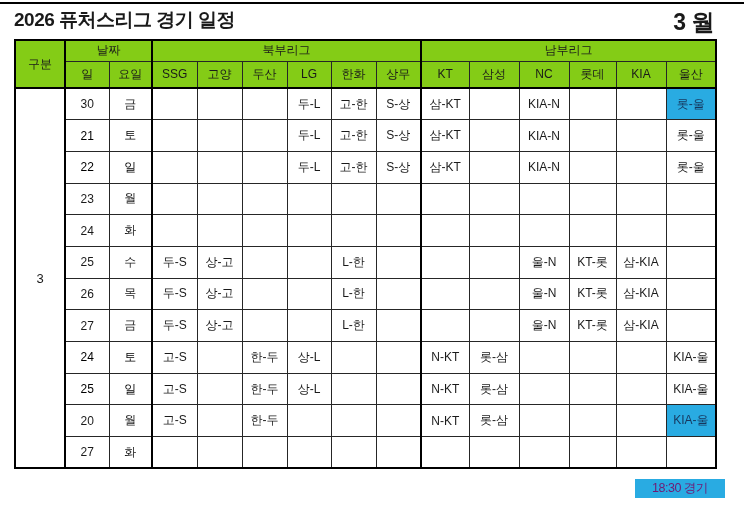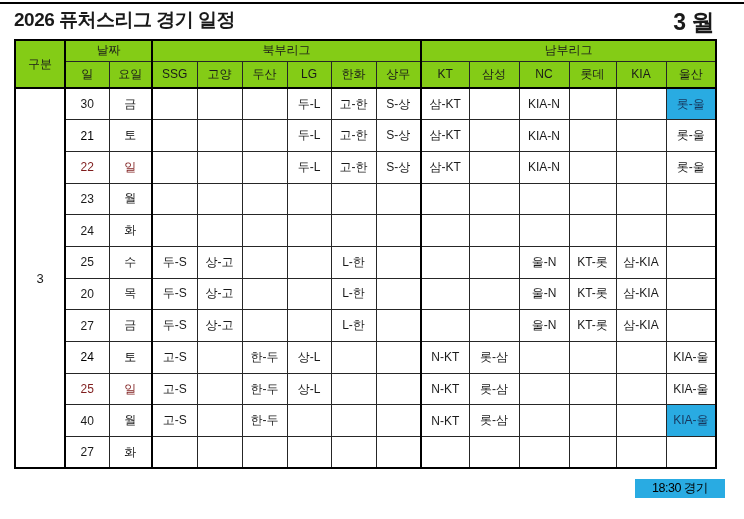--- a/index.html
+++ b/index.html
@@ -25,25 +25,25 @@
     font-size:12px;white-space:nowrap;overflow:hidden;font-weight:normal;
   }
   .sched thead th{background:#84cc16;color:#1a1a1a;margin-top:16px;}
   .sched thead tr.grp{height:21px;}
   .sched thead tr.sub{height:27px;}
   .sched tbody tr{height:31.7px;background:#fff;}
   .br2{border-right:2px solid #000 !important;}
   .bb2{border-bottom:2px solid #000 !important;}
   td.month-cell{font-size:13px;}
   .sat{color:#000000;}
-  .sun{color:#7f1d1d;}
+  .sun{color:#000000;}
   td.hl{background:#29abe2;color:#17375e;}
   .footer-badge{
     position:absolute;left:635px;top:479px;width:90px;height:19px;
-    background:#29abe2;color:#000000;font-size:12.5px;
+    background:#29abe2;color:#701a75;font-size:12.5px;
     display:flex;align-items:center;justify-content:center;letter-spacing:-0.5px;
   }
 </style>
 </head>
 <body>
 
 <div class="topline"></div>
 
 <div class="titlebar">
   <span class="page-title">2026 퓨처스리그 경기 일정</span>
@@ -184,21 +184,21 @@
         <td class="">L-한</td>
         <td class="br2"></td>
         <td class=""></td>
         <td class=""></td>
         <td class="">울-N</td>
         <td class="">KT-롯</td>
         <td class="">삼-KIA</td>
         <td class=""></td>
       </tr>
       <tr>
-        <td class="">20</td>
+        <td class="">26</td>
         <td class="br2">목</td>
         <td class="">두-S</td>
         <td class="">상-고</td>
         <td class=""></td>
         <td class=""></td>
         <td class="">L-한</td>
         <td class="br2"></td>
         <td class=""></td>
         <td class=""></td>
         <td class="">울-N</td>
@@ -248,21 +248,21 @@
         <td class=""></td>
         <td class="br2"></td>
         <td class="">N-KT</td>
         <td class="">롯-삼</td>
         <td class=""></td>
         <td class=""></td>
         <td class=""></td>
         <td class="">KIA-울</td>
       </tr>
       <tr>
-        <td class="">40</td>
+        <td class="">20</td>
         <td class="br2">월</td>
         <td class="">고-S</td>
         <td class=""></td>
         <td class="">한-두</td>
         <td class=""></td>
         <td class=""></td>
         <td class="br2"></td>
         <td class="">N-KT</td>
         <td class="">롯-삼</td>
         <td class=""></td>

